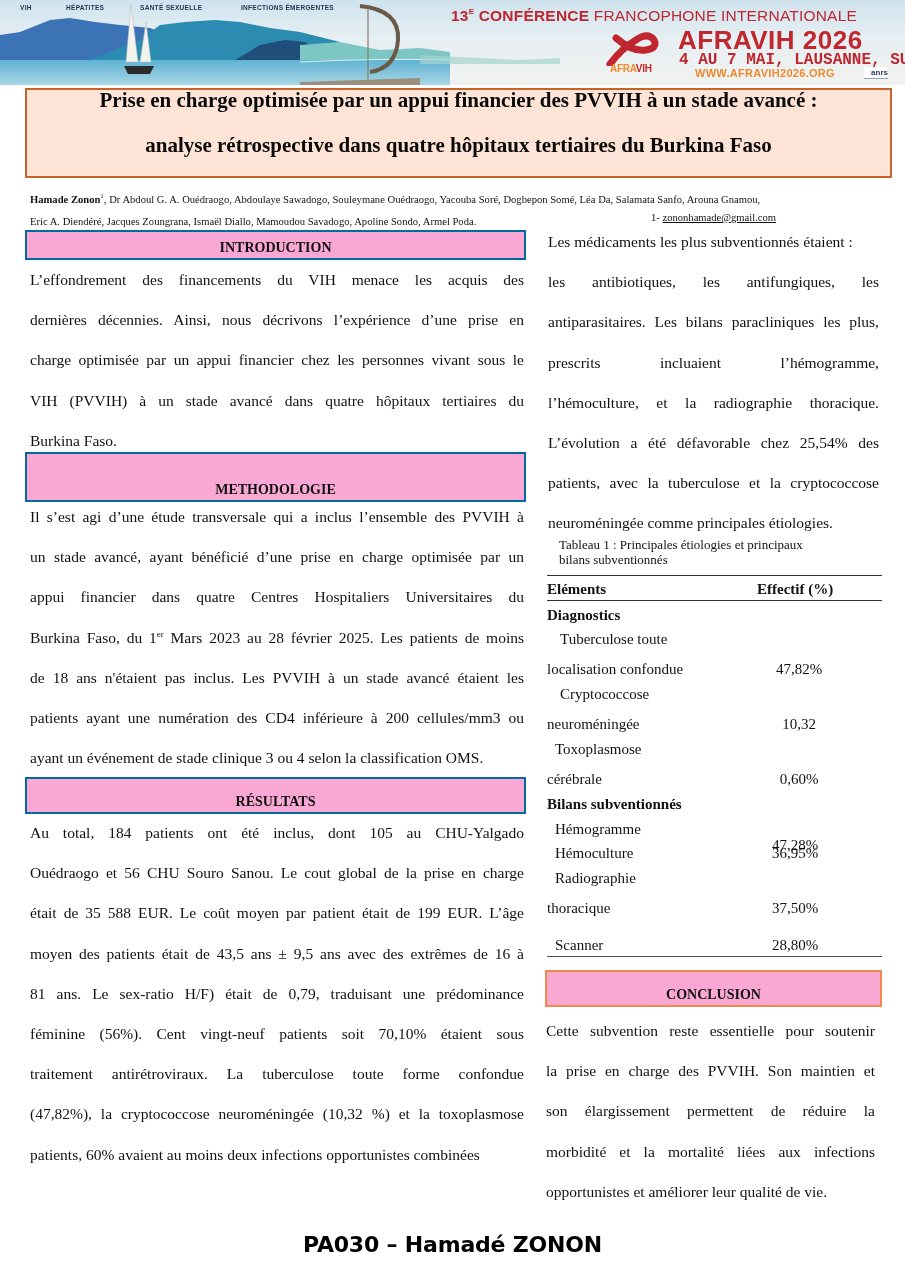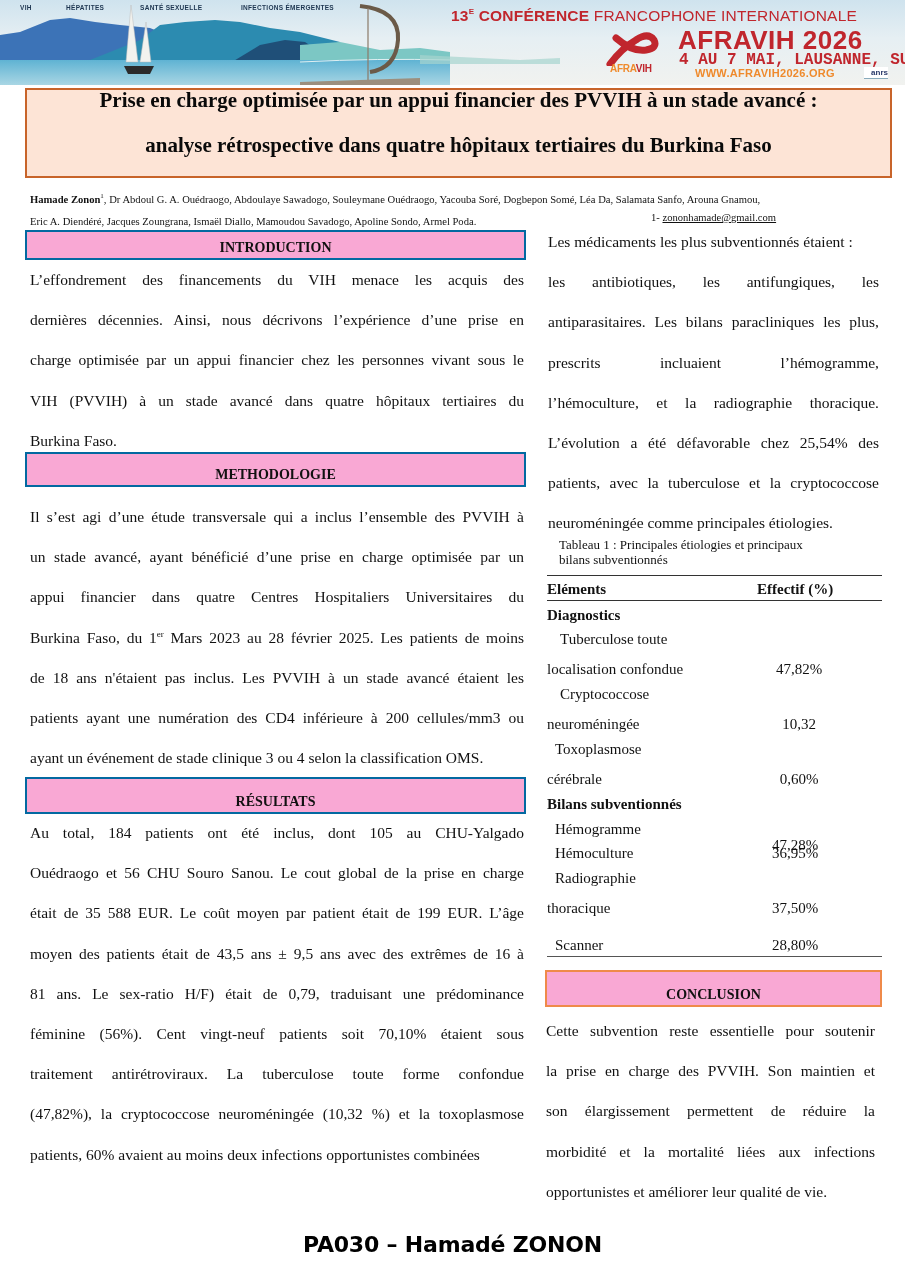--- a/index.html
+++ b/index.html
@@ -131,21 +131,21 @@
     <span>INTRODUCTION</span>
   </div>
 <div class="para" style="left:30px; top:260px; width:494px;">
   <span class="ln">L’effondrement des financements du VIH menace les acquis des</span>
   <span class="ln">dernières décennies. Ainsi, nous décrivons l’expérience d’une prise en</span>
   <span class="ln">charge optimisée par un appui financier chez les personnes vivant sous le</span>
   <span class="ln">VIH (PVVIH) à un stade avancé dans quatre hôpitaux tertiaires du</span>
   <span class="ln last">Burkina Faso.</span>
 </div>
 
-<div class="sec-head" style="left:25px; top:452px; width:501px; height:35px;text-decoration:underline;">
+<div class="sec-head" style="left:25px; top:452px; width:501px; height:50px;text-decoration:underline;">
     <span>METHODOLOGIE</span>
   </div>
 <div class="para" style="left:30px; top:497px; width:494px;">
   <span class="ln">Il s’est agi d’une étude transversale qui a inclus l’ensemble des PVVIH à</span>
   <span class="ln">un stade avancé, ayant bénéficié d’une prise en charge optimisée par un</span>
   <span class="ln">appui financier dans quatre Centres Hospitaliers Universitaires du</span>
   <span class="ln"><span>Burkina Faso, du 1</span><sup>er</sup><span> Mars 2023 au 28 février 2025. Les patients de moins</span></span>
   <span class="ln">de 18 ans n'étaient pas inclus. Les PVVIH à un stade avancé étaient les</span>
   <span class="ln">patients ayant une numération des CD4 inférieure à 200 cellules/mm3 ou</span>
   <span class="ln last">ayant un événement de stade clinique 3 ou 4 selon la classification OMS.</span>

